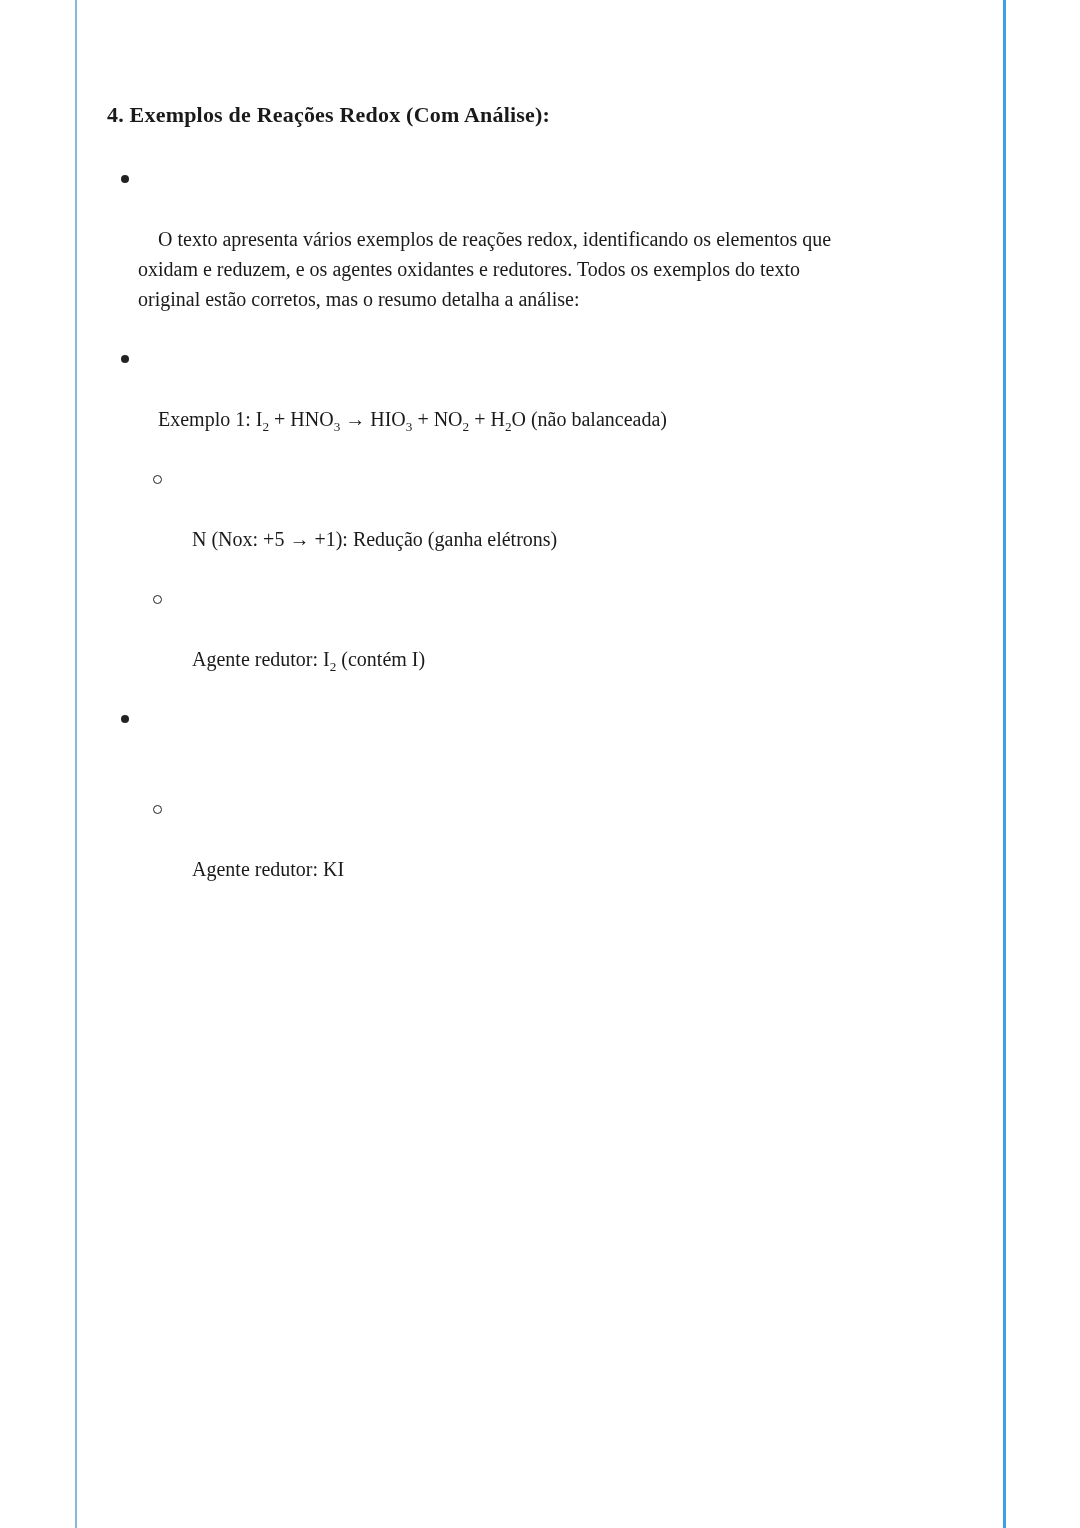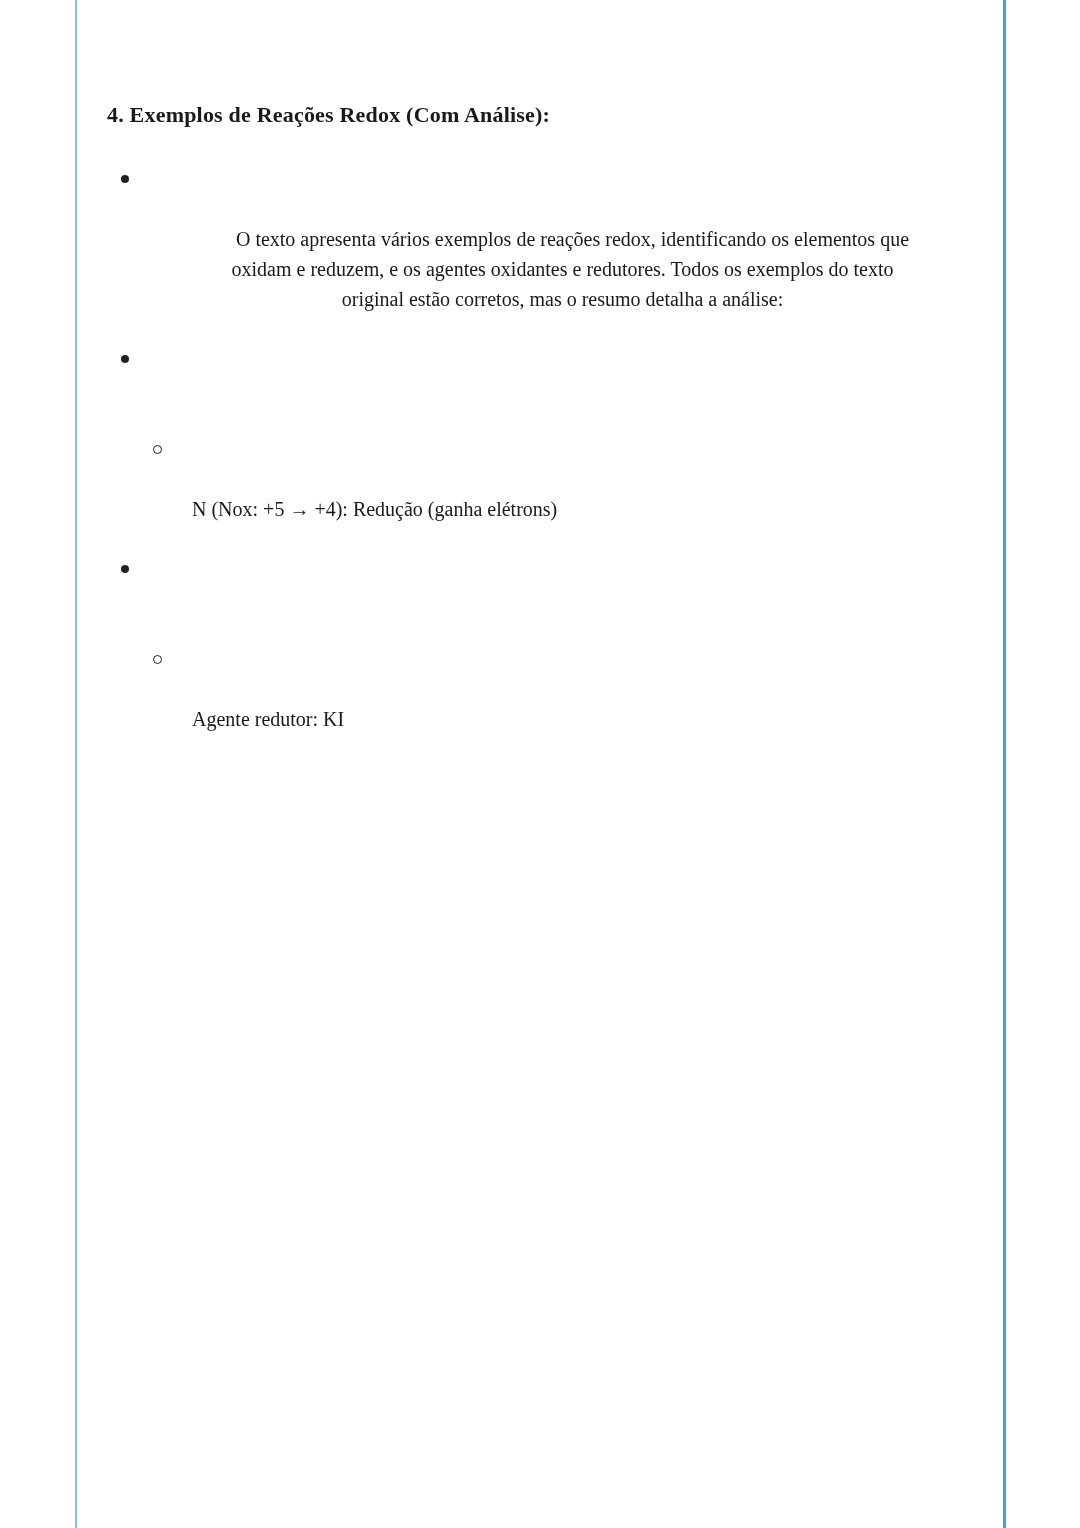--- a/index.html
+++ b/index.html
@@ -29,21 +29,21 @@
     line-height: 26px;
     letter-spacing: 0.2px;
     margin-bottom: 36px;
   }
   .content-list {
     list-style: none;
     font-size: 20px;
     line-height: 30px;
   }
   .list-item { position: relative; white-space: pre-wrap; }
-  .level-1 { padding-left: 31px; text-align: center; }
+  .level-1 { padding-left: 31px; }
   .level-2 { padding-left: 65px; }
   .marker { position: absolute; display: block; }
   .level-1 > .marker {
     left: 14px; top: 11px;
     width: 8px; height: 8px;
     background: #222222;
     border-radius: 50%;
   }
   .level-2 > .marker {
     left: 46px; top: 10.5px;
@@ -64,24 +64,29 @@
     <h2 class="doc-heading">4. Exemplos de Reações Redox (Com Análise):</h2>
     <ul class="content-list" id="content-list">
         <li class="list-item level-1">
     <span class="marker"></span>
     <span class="item-text">O texto apresenta vários exemplos de reações redox, identificando os elementos que
 oxidam e reduzem, e os agentes oxidantes e redutores. Todos os exemplos do texto
 original estão corretos, mas o resumo detalha a análise:</span>
   </li>
         <li class="list-item level-1">
     <span class="marker"></span>
+    <span class="item-text">Exemplo 1: I<sub>2</sub> + HNO<sub>3</sub> → HIO<sub>3</sub> + NO<sub>2</sub> + H<sub>2</sub>O (não balanceada)</span>
   </li>
         <li class="list-item level-2">
     <span class="marker"></span>
-    <span class="item-text">N (Nox: +5 → +4): Redução (ganha elétrons)</span>
+    <span class="item-text">N (Nox: +5 → +1): Redução (ganha elétrons)</span>
+  </li>
+        <li class="list-item level-2">
+    <span class="marker"></span>
+    <span class="item-text">Agente redutor: I<sub>2</sub> (contém I)</span>
   </li>
         <li class="list-item level-1">
     <span class="marker"></span>
   </li>
         <li class="list-item level-2">
     <span class="marker"></span>
     <span class="item-text">Agente redutor: KI</span>
   </li>
       </ul>
   </div>

